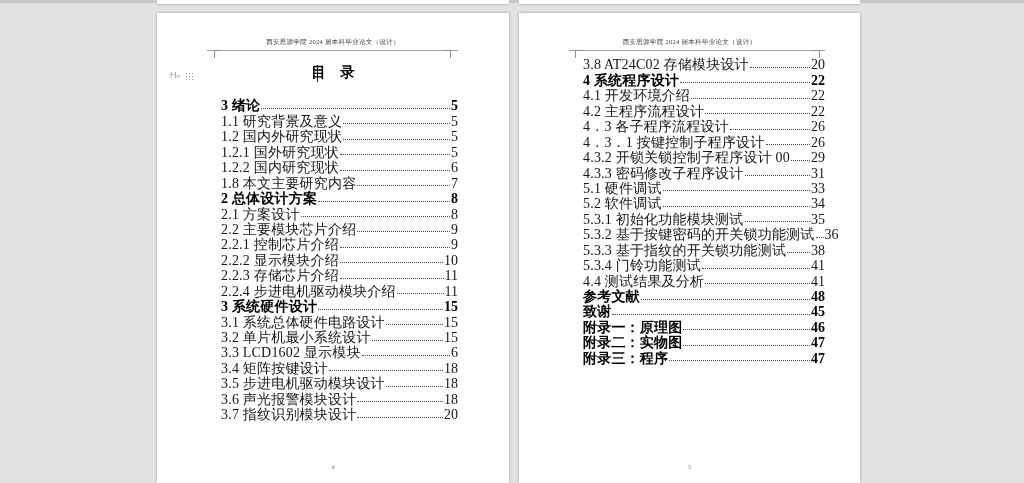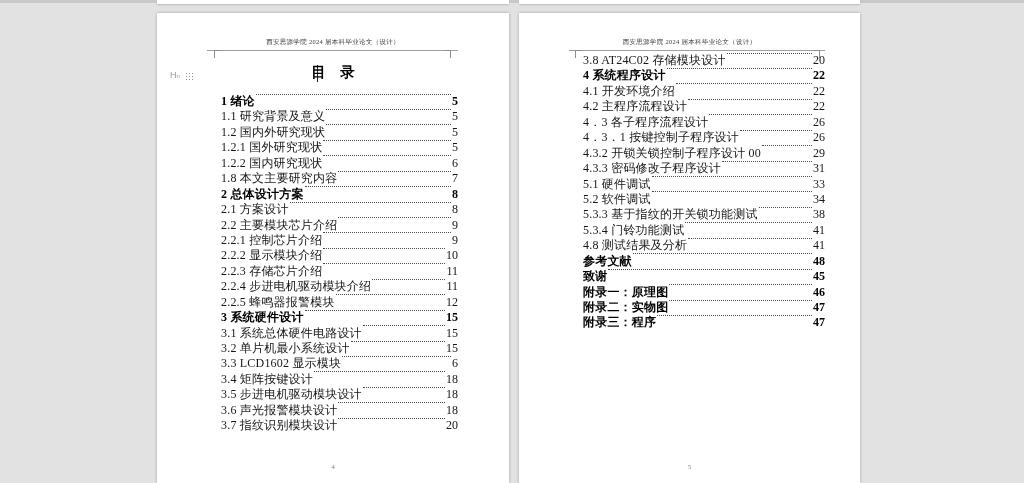--- a/index.html
+++ b/index.html
@@ -31,21 +31,21 @@
          background-image:radial-gradient(circle,#929292 40%,transparent 45%);
          background-size:3px 3px;background-position:0 0;}
 
   .title-row{position:absolute;top:50px;left:50px;right:50px;height:20px;text-align:center;}
   .doc-title{margin:0;display:inline-block;font-size:14.5px;line-height:18px;font-weight:bold;color:#000;text-align:right;}
   .cursor{position:absolute;left:160px;top:52px;width:1px;height:17px;background:#222;}
 
   .toc{position:absolute;}
   .page1 .toc{left:64px;right:51px;top:83px;}
   .page2 .toc{left:64px;right:35px;top:42px;}
-  .row{display:flex;align-items:flex-start;height:15.45px;font-size:12px;color:#161616;}
+  .row{display:flex;align-items:flex-end;height:15.45px;font-size:14px;color:#161616;}
   .row.b{font-weight:bold;color:#000;}
   .lbl{white-space:nowrap;line-height:10px;letter-spacing:.2px;}
   .leader{flex:1;min-width:8px;margin:0 1px;border-bottom:1.3px dotted #4a4a4a;
           position:relative;top:-2.5px;}
   .num{line-height:10px;}
 
   .pfooter{position:absolute;top:450px;left:0;right:0;text-align:center;
            font-size:6.5px;color:#7a7a7a;}
 </style>
 </head>
@@ -67,21 +67,21 @@
       <span class="dgrid"></span>
     </div>
 
     <div class="cursor"></div>
     <div class="title-row">
       <h1 class="doc-title">目　录</h1>
     </div>
 
     <div class="toc">
         <div class="row b">
-          <span class="lbl">1 绪论</span>
+          <span class="lbl">3 绪论</span>
           <span class="leader"></span>
           <span class="num">5</span>
         </div>
         <div class="row">
           <span class="lbl">1.1 研究背景及意义</span>
           <span class="leader"></span>
           <span class="num">5</span>
         </div>
         <div class="row">
           <span class="lbl">1.2 国内外研究现状</span>
@@ -130,25 +130,20 @@
         </div>
         <div class="row">
           <span class="lbl">2.2.3 存储芯片介绍</span>
           <span class="leader"></span>
           <span class="num">11</span>
         </div>
         <div class="row">
           <span class="lbl">2.2.4 步进电机驱动模块介绍</span>
           <span class="leader"></span>
           <span class="num">11</span>
-        </div>
-        <div class="row">
-          <span class="lbl">2.2.5 蜂鸣器报警模块</span>
-          <span class="leader"></span>
-          <span class="num">12</span>
         </div>
         <div class="row b">
           <span class="lbl">3 系统硬件设计</span>
           <span class="leader"></span>
           <span class="num">15</span>
         </div>
         <div class="row">
           <span class="lbl">3.1 系统总体硬件电路设计</span>
           <span class="leader"></span>
           <span class="num">15</span>
@@ -239,31 +234,41 @@
           <span class="lbl">5.1 硬件调试</span>
           <span class="leader"></span>
           <span class="num">33</span>
         </div>
         <div class="row">
           <span class="lbl">5.2 软件调试</span>
           <span class="leader"></span>
           <span class="num">34</span>
         </div>
         <div class="row">
+          <span class="lbl">5.3.1 初始化功能模块测试</span>
+          <span class="leader"></span>
+          <span class="num">35</span>
+        </div>
+        <div class="row">
+          <span class="lbl">5.3.2 基于按键密码的开关锁功能测试</span>
+          <span class="leader"></span>
+          <span class="num">36</span>
+        </div>
+        <div class="row">
           <span class="lbl">5.3.3 基于指纹的开关锁功能测试</span>
           <span class="leader"></span>
           <span class="num">38</span>
         </div>
         <div class="row">
           <span class="lbl">5.3.4 门铃功能测试</span>
           <span class="leader"></span>
           <span class="num">41</span>
         </div>
         <div class="row">
-          <span class="lbl">4.8 测试结果及分析</span>
+          <span class="lbl">4.4 测试结果及分析</span>
           <span class="leader"></span>
           <span class="num">41</span>
         </div>
         <div class="row b">
           <span class="lbl">参考文献</span>
           <span class="leader"></span>
           <span class="num">48</span>
         </div>
         <div class="row b">
           <span class="lbl">致谢</span>

